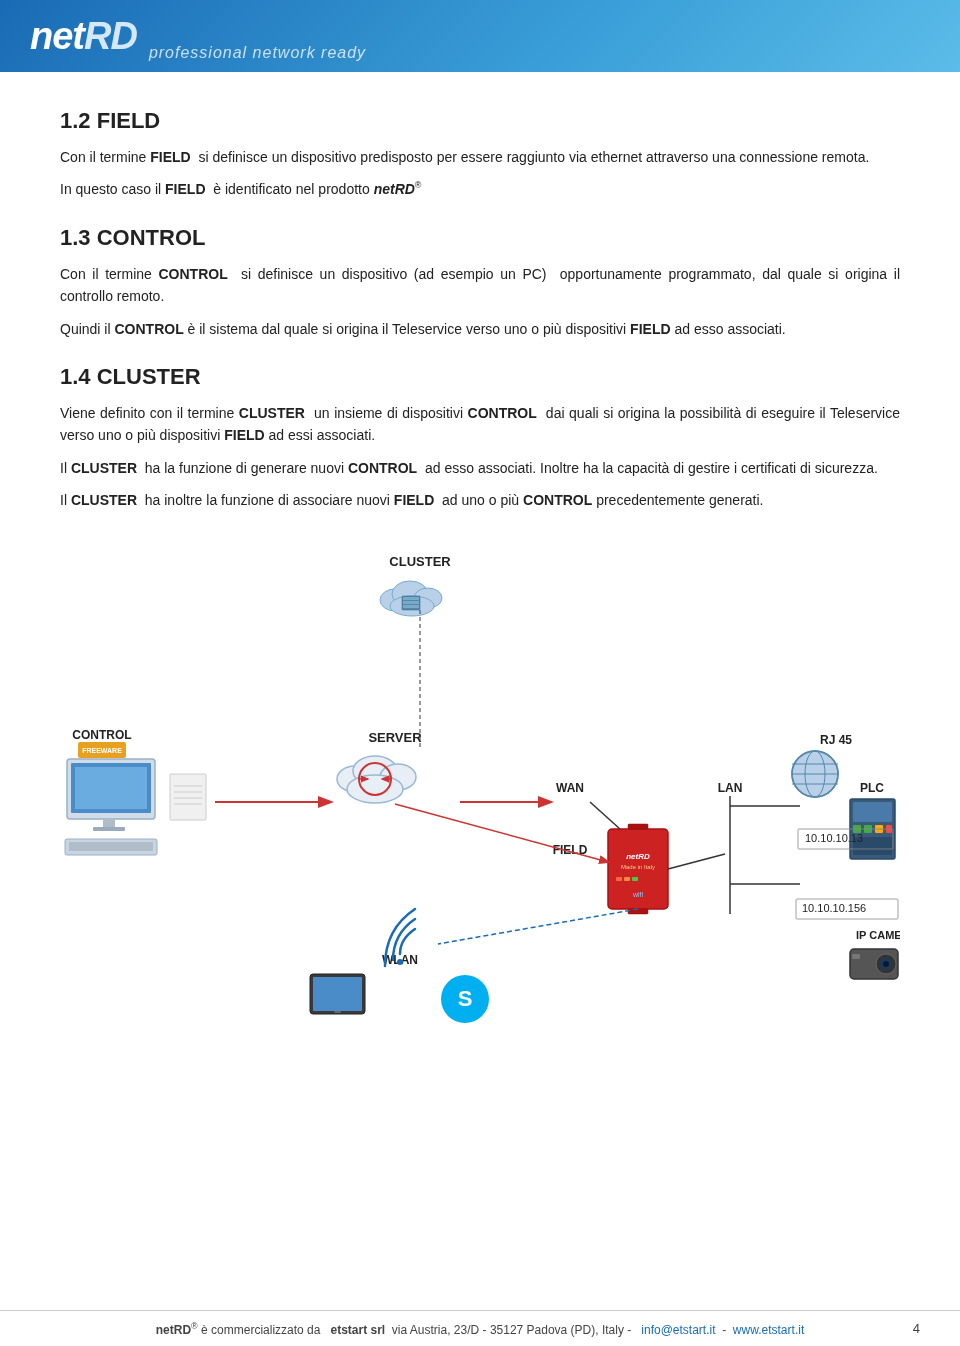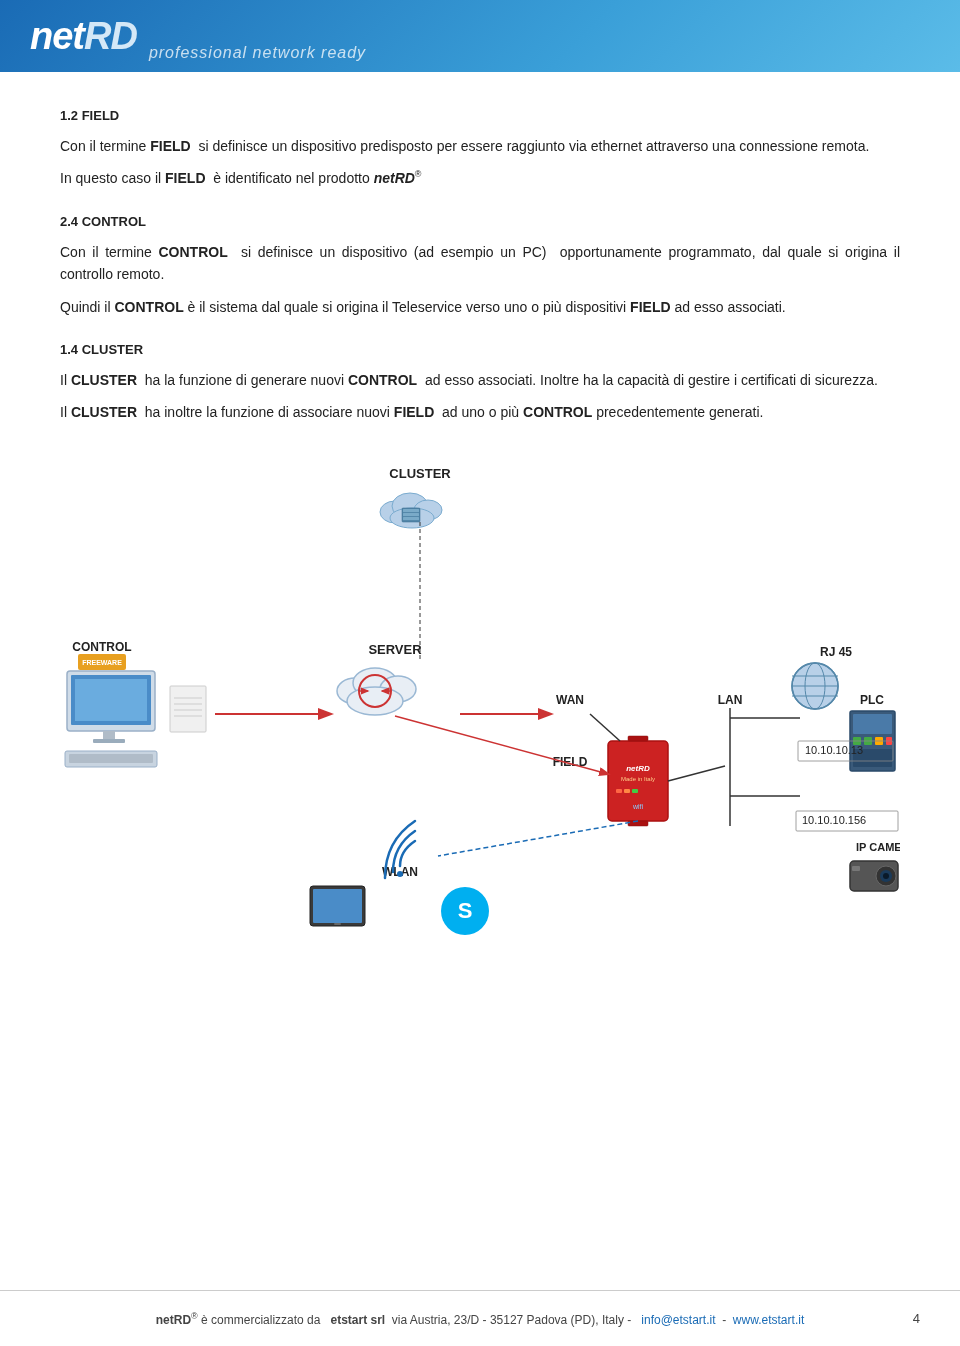--- a/index.html
+++ b/index.html
@@ -40,21 +40,21 @@
       align-self: flex-end;
       padding-bottom: 10px;
     }
 
     
     .content {
       padding: 36px 60px 80px 60px;
     }
 
     .section-title {
-      font-size: 13px;
+      font-size: 22px;
       font-weight: bold;
       color: #222;
       margin-bottom: 12px;
       margin-top: 0;
     }
 
     p {
       margin-bottom: 10px;
       line-height: 1.6;
       text-align: justify;
@@ -77,21 +77,21 @@
       width: 100%;
       height: 100%;
     }
 
     
     .footer {
       position: absolute;
       bottom: 0;
       left: 0;
       right: 0;
-      height: 56px;
+      height: 36px;
       border-top: 1px solid #ccc;
       display: flex;
       align-items: center;
       justify-content: center;
       font-size: 12px;
       color: #444;
       background: #fff;
     }
     .footer a { color: #1a6bb5; text-decoration: none; }
     .footer .page-num {
@@ -119,31 +119,34 @@
     <h2 class="section-title">1.2 FIELD</h2>
     <p>
       Con il termine <span class="bold">FIELD</span>&nbsp; si definisce un dispositivo predisposto per essere raggiunto via ethernet attraverso una connessione remota.
     </p>
     <p>
       In questo caso il <span class="bold">FIELD</span>&nbsp; è identificato nel prodotto <span class="italic-bold">netRD</span><sup>®</sup>
     </p>
   </div>
 
   <div class="section-gap">
-    <h2 class="section-title">2.4 CONTROL</h2>
+    <h2 class="section-title">1.3 CONTROL</h2>
     <p>
       Con il termine <span class="bold">CONTROL</span>&nbsp; si definisce un dispositivo (ad esempio un PC) &nbsp;opportunamente programmato, dal quale si origina il controllo remoto.
     </p>
     <p>
       Quindi il <span class="bold">CONTROL</span> è il sistema dal quale si origina il Teleservice verso uno o più dispositivi <span class="bold">FIELD</span> ad esso associati.
     </p>
   </div>
 
   <div class="section-gap">
     <h2 class="section-title">1.4 CLUSTER</h2>
+    <p>
+      Viene definito con il termine <span class="bold">CLUSTER</span>&nbsp; un insieme di dispositivi <span class="bold">CONTROL</span>&nbsp; dai quali si origina la possibilità di eseguire il Teleservice verso uno o più dispositivi <span class="bold">FIELD</span> ad essi associati.
+    </p>
     <p>
       Il <span class="bold">CLUSTER</span>&nbsp; ha la funzione di generare nuovi <span class="bold">CONTROL</span>&nbsp; ad esso associati. Inoltre ha la capacità di gestire i certificati di sicurezza.
     </p>
     <p>
       Il <span class="bold">CLUSTER</span>&nbsp; ha inoltre la funzione di associare nuovi <span class="bold">FIELD</span>&nbsp; ad uno o più <span class="bold">CONTROL</span> precedentemente generati.
     </p>
   </div>
 
   <div class="diagram">
     <svg viewBox="0 0 840 480" xmlns="http://www.w3.org/2000/svg">

